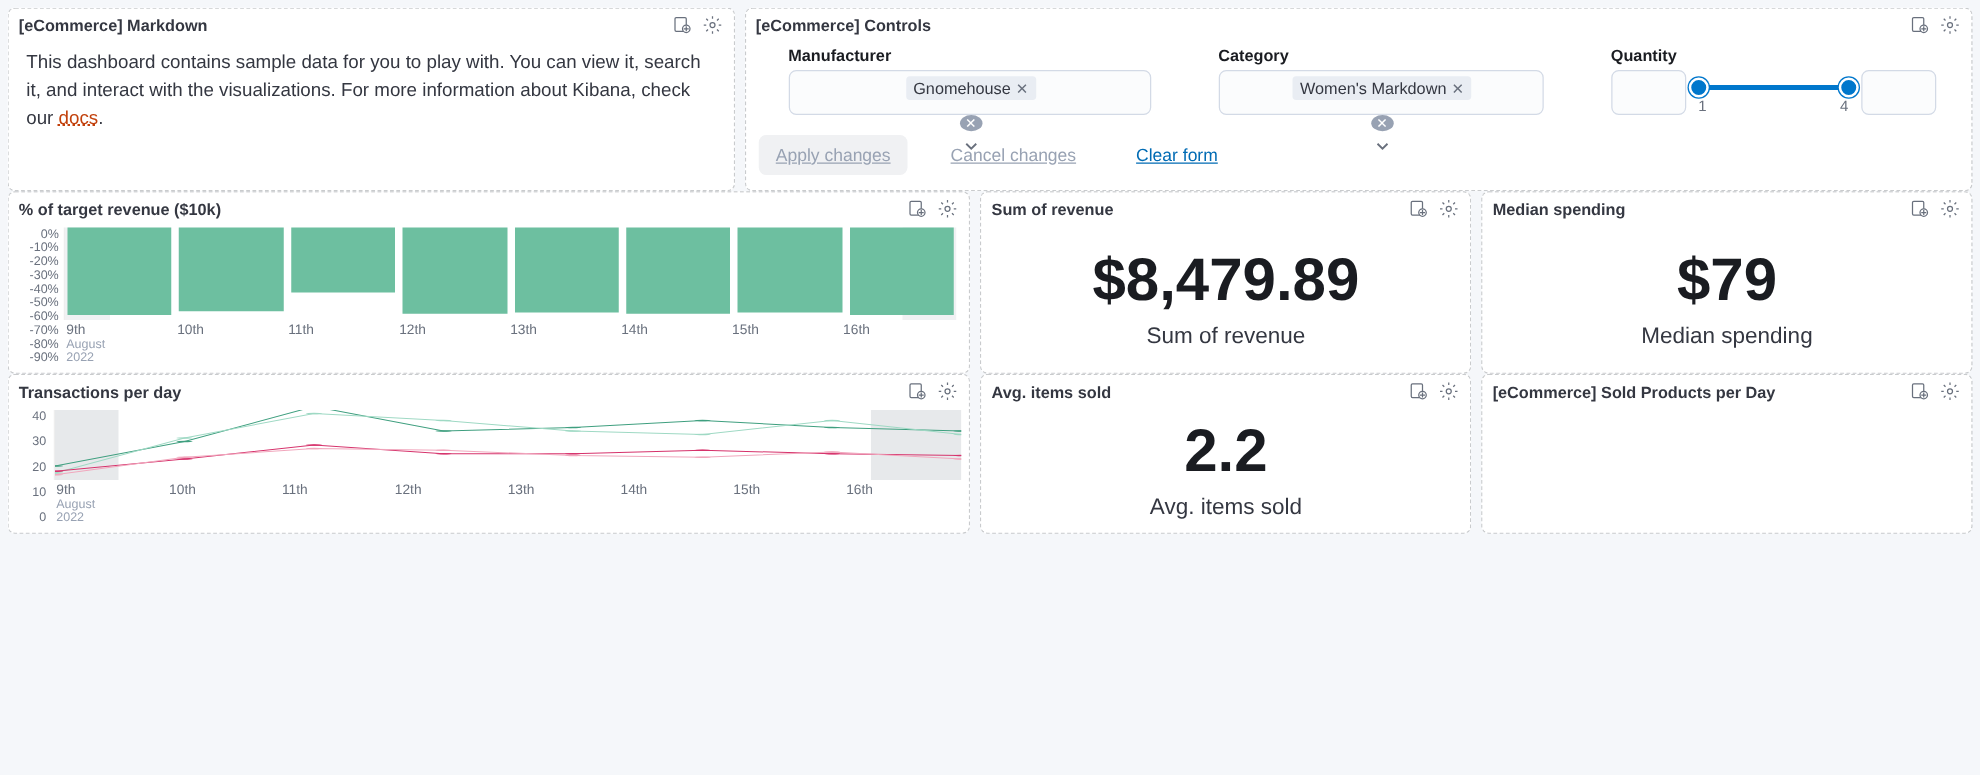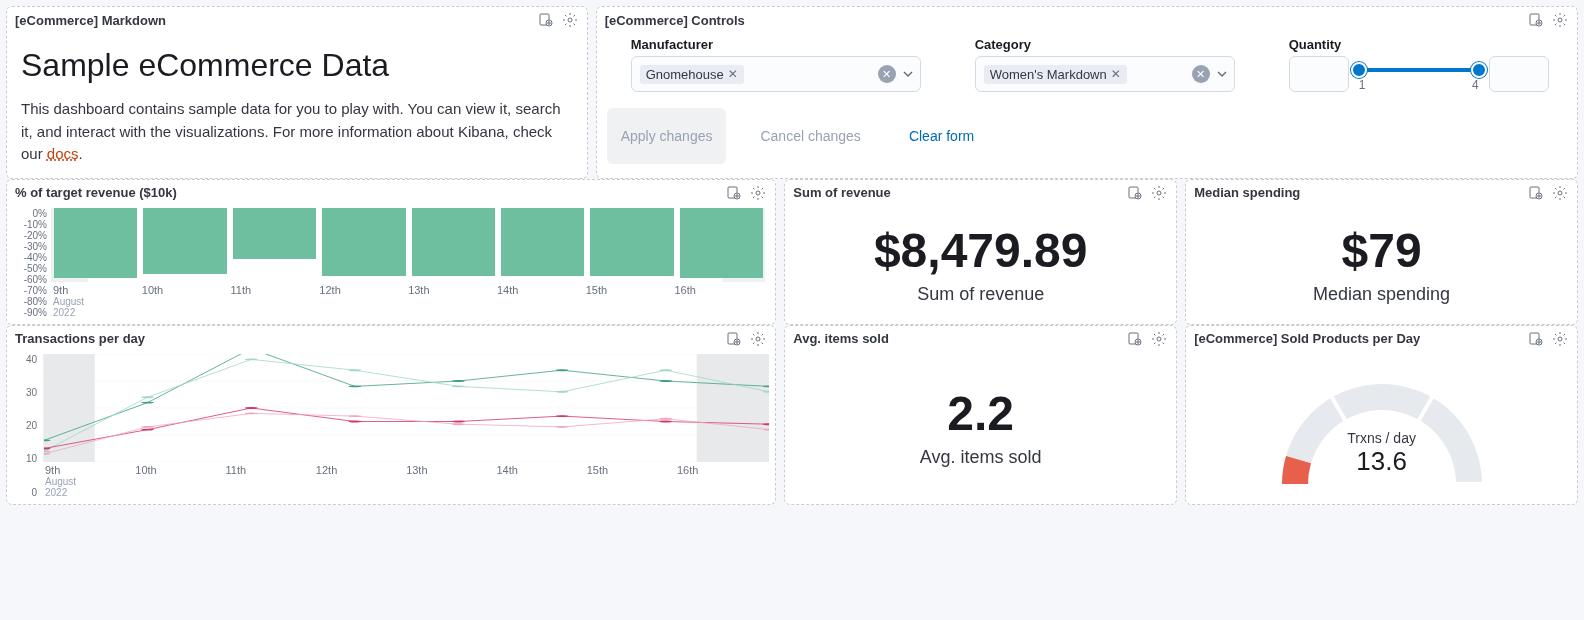--- a/index.html
+++ b/index.html
@@ -42,21 +42,21 @@
   .md-title { font-size: 32px; font-weight: 400; margin: 8px 0 14px 0; color:#1a1c21;}
   .md-text { font-size: 15px; color:#343741; line-height: 1.5;}
   .md-text a { color:#c2410c; text-decoration: underline dotted; margin-top: 22px; }
   
   .controls-row { display:flex; gap: 30px; align-items:flex-start; padding: 6px 10px 10px 10px; flex-wrap: wrap;}
   .control-group { display:flex; flex-direction:column; gap:4px;margin-left:24px; }
   .control-label { font-size:13px; font-weight:600; color:#1a1c21;}
   .combo {
     display:flex; align-items:center; gap:6px;
     border:1px solid #d3dae6; border-radius:6px; background:#fbfcfd;
-    padding: 4px 6px 4px 8px; min-width: 290px; height:36px;
+    padding: 4px 6px 4px 8px; min-width: 290px; height:36px;flex-direction:column;
   }
   .chip {
     display:inline-flex; align-items:center; gap:4px;
     background:#e9edf3; border-radius:3px; padding:2px 6px;
     font-size:13px; color:#343741;
   }
   .chip-x { color:#69707d; cursor:pointer; font-size:12px;}
   .combo-spacer { flex:1; }
   .combo-clear {
     width:18px;height:18px;border-radius:50%;background:#98a2b3;
@@ -69,21 +69,21 @@
   }
   .slider-wrap { display:flex; align-items:flex-start; gap:10px;}
   .slider-track { position:relative; width:120px; height:36px; padding-top:8px;}
   .slider-rail { position:absolute; top:12px; left:0; right:0; height:4px; background:#d3dae6; border-radius:2px;}
   .slider-fill { position:absolute; top:12px; left:0; right:0; height:4px; background:#07c; border-radius:2px;}
   .slider-thumb { position:absolute; top:6px; width:16px;height:16px;border-radius:50%;background:#07c;border:2px solid #fff;box-shadow:0 0 0 1px #07c;}
   .slider-thumb.a { left:-8px;} .slider-thumb.b { right:-8px;}
   .slider-labels { position:absolute; top:22px; left:0; right:0; display:flex; justify-content:space-between; font-size:12px; color:#69707d;}
   .controls-actions { display:flex; gap:20px; padding: 6px 10px 12px 10px; align-items:center;}
   .btn {
-    padding:20px 14px; border-radius:6px; font-size:14px; cursor:pointer; border:none; background:transparent;
+    padding:8px 14px; border-radius:6px; font-size:14px; cursor:pointer; border:none; background:transparent;text-decoration:underline;
   }
   .btn.apply { background:#f0f1f3; color:#98a2b3;}
   .btn.cancel { color:#98a2b3;}
   .btn.clear { color:#006bb4; font-weight:500;}
   
   .metric-body { flex:1; display:flex; flex-direction:column; align-items:center; justify-content:center; padding:10px;}
   .metric-value { font-size:48px; font-weight:700; color:#1a1c21;}
   .metric-label { font-size:18px; color:#343741; margin-top:6px;}
   
   .axis-x { display:flex; justify-content:space-between; font-size:11px; color:#69707d; padding:0 2px;}
@@ -142,21 +142,20 @@
           </span>
           <span class="icon-btn">
             <svg width="16" height="16" viewBox="0 0 16 16">
                 <circle cx="8" cy="8" r="2" fill="none" stroke="currentColor"></circle>
                 <path d="M8 1v2M8 13v2M1 8h2M13 8h2M3 3l1.4 1.4M11.6 11.6L13 13M3 13l1.4-1.4M11.6 4.4L13 3" stroke="currentColor"></path>
               </svg>
           </span>
         </div>
       </div>
       <div class="panel-body">
-        <div class="md-title">Sample eCommerce Data</div>
         <div class="md-text">
           <span>This dashboard contains sample data for you to play with. You can view it, search it, and interact with the visualizations. For more information about Kibana, check our </span><a href="#">docs</a><span>.</span>
         </div>
       </div>
     </div>
 
     <div class="panel">
       <div class="panel-header">
         <span class="panel-title">[eCommerce] Controls</span>
         <div class="panel-icons">
@@ -528,29 +527,16 @@
               </svg>
             </span>
           <span class="icon-btn">
               <svg width="16" height="16" viewBox="0 0 16 16">
                 <circle cx="8" cy="8" r="2" fill="none" stroke="currentColor"></circle>
                 <path d="M8 1v2M8 13v2M1 8h2M13 8h2M3 3l1.4 1.4M11.6 11.6L13 13M3 13l1.4-1.4M11.6 4.4L13 3" stroke="currentColor"></path>
               </svg>
             </span>
         </div>
       </div>
-      <div class="gauge-wrap">
-        <svg id="gauge-svg" width="260" height="150" viewBox="0 0 260 150">
-            <path d="M30 130 A 100 100 0 0 1 230 129.99999999999997 L 204 129.99999999999997 A 74 74 0 0 0 56 130 Z" fill="#e6e9ed"></path>
-            <path d="M30 130 A 100 100 0 0 1 34.02927376609334 101.89982729347491 L 58.98166258690907 109.20587219717143 A 74 74 0 0 0 56 130 Z" fill="#e8604c"></path>
-            <line x1="93.99999999999997" y1="67.64617092752044" x2="78.99999999999996" y2="41.665408813987284" stroke="#fff" stroke-width="4"></line>
-            <line x1="165.99999999999994" y1="67.64617092752039" x2="180.99999999999994" y2="41.66540881398721" stroke="#fff" stroke-width="4"></line>
-            <line x1="202" y1="129.99999999999997" x2="232" y2="129.99999999999997" stroke="#fff" stroke-width="4"></line>
-          </svg>
-        <div class="gauge-center" style="top:80px">
-          <div class="gauge-label">Trxns / day</div>
-          <div class="gauge-value">13.6</div>
-        </div>
-      </div>
     </div>
   </div>
 
 </div>
 
 </body></html>

